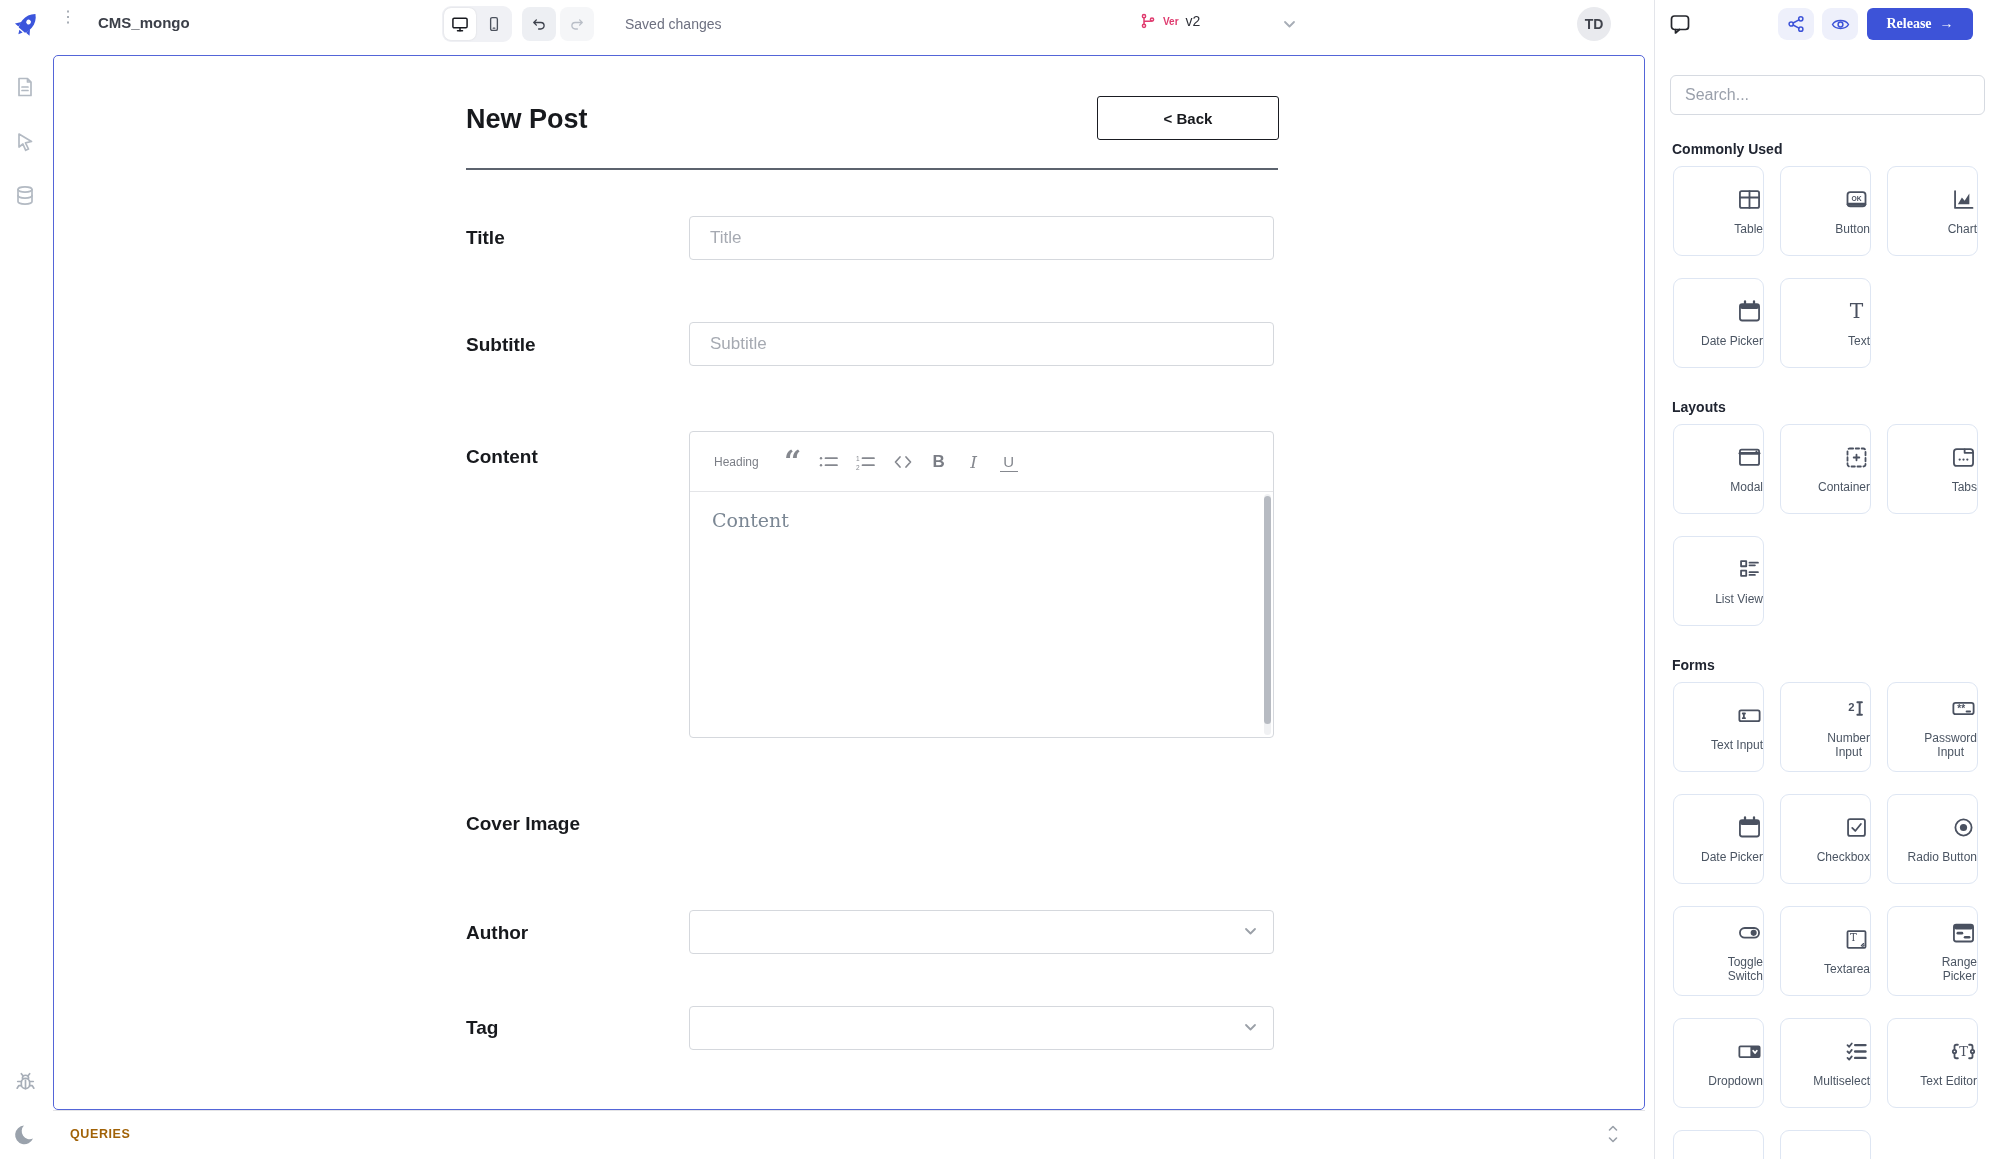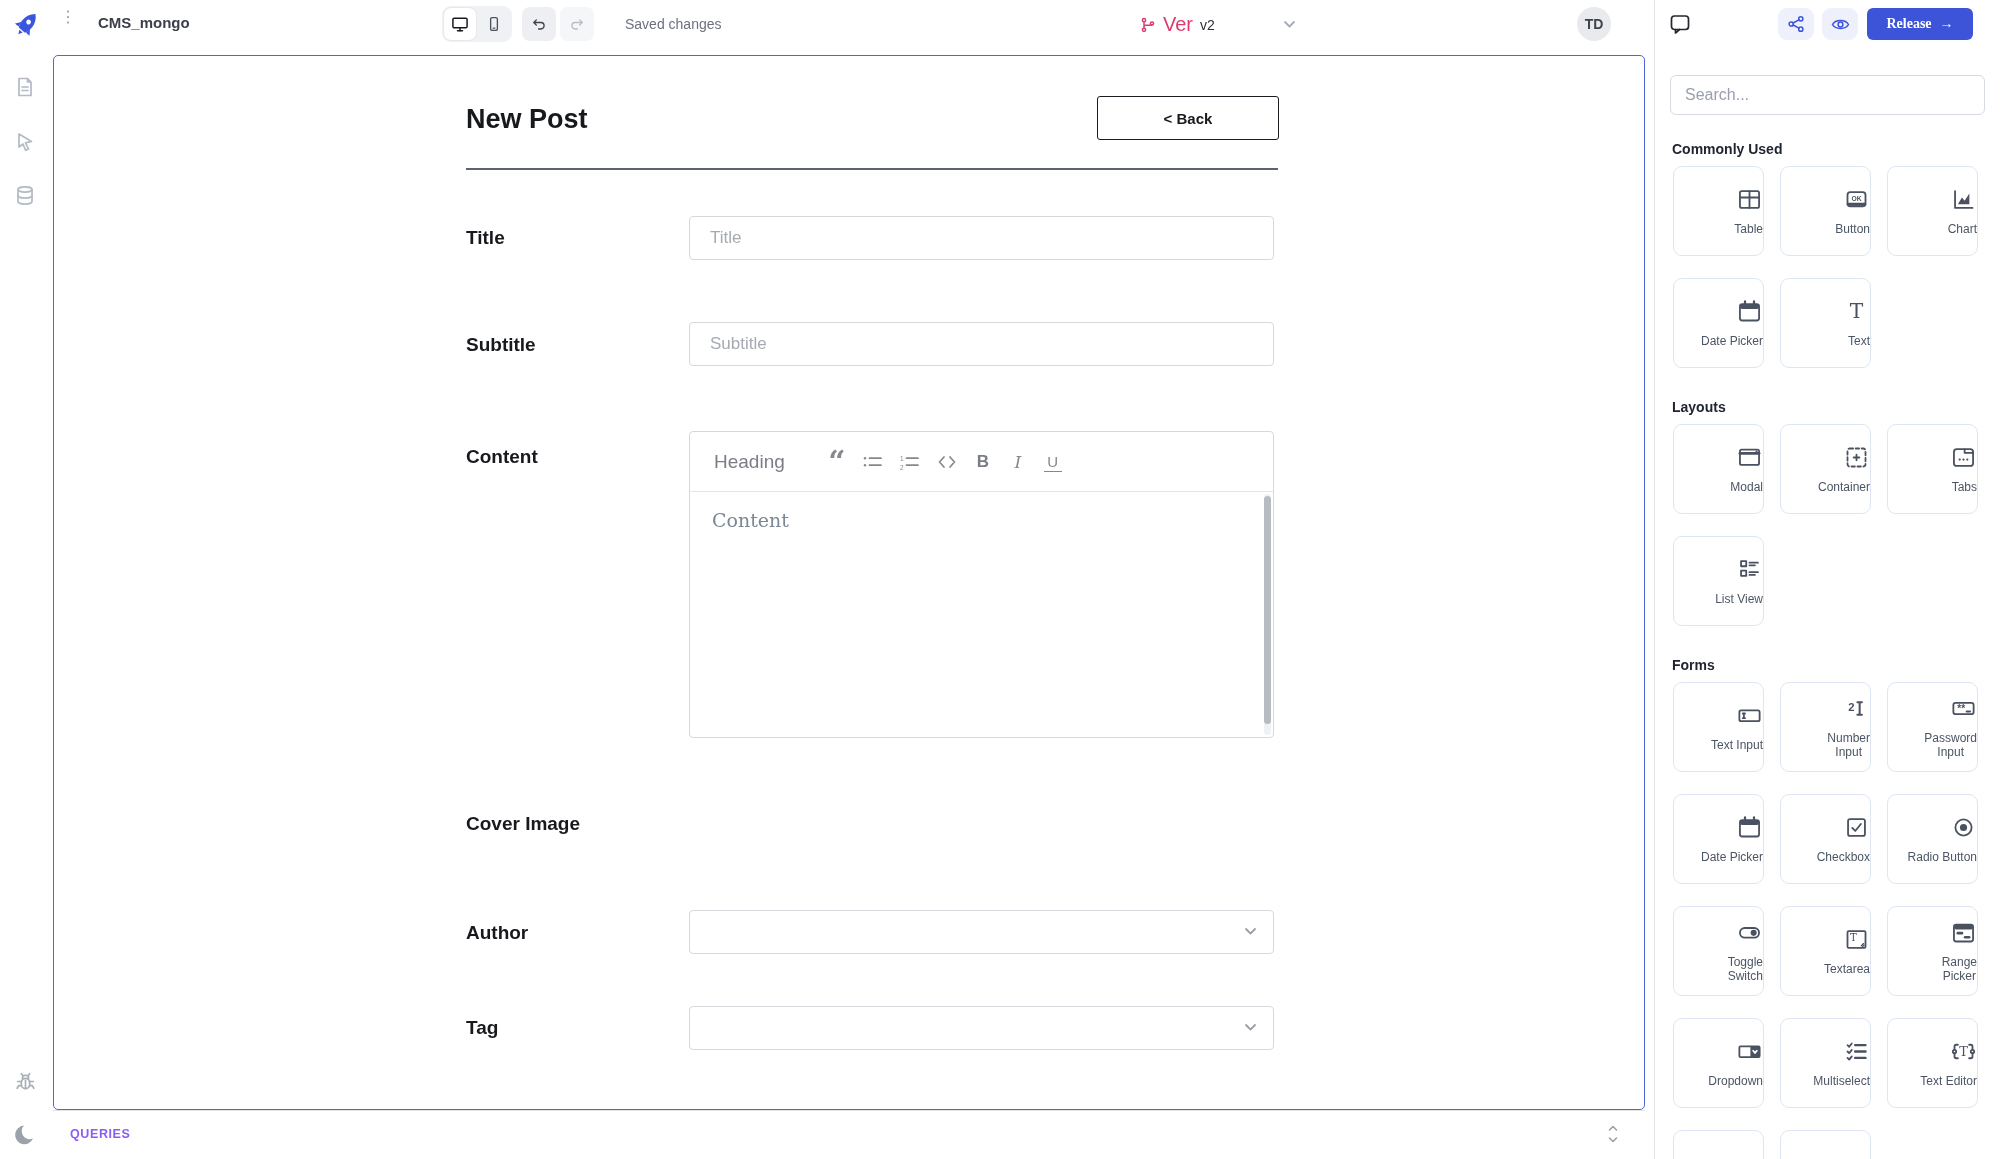--- a/index.html
+++ b/index.html
@@ -13,21 +13,21 @@
   #kebab { position:absolute; left:60px; top:13px; color:#989fa9; font-size:16px; line-height:7px; letter-spacing:0; width:10px; text-align:center; cursor:pointer; }
   #app-title { position:absolute; left:98px; top:14px; font-size:15px; font-weight:600; color:#3b3f48; }
   #device-toggle { position:absolute; left:442px; top:6px; width:70px; height:36px; background:#f0f1f5; border-radius:9px; display:flex; align-items:center; padding:2px; gap:2px; }
   .dev-btn { width:33px; height:32px; border-radius:7px; display:flex; align-items:center; justify-content:center; cursor:pointer; }
   .dev-btn.active { background:#fff; box-shadow:0 0 2px rgba(0,0,0,.12); }
   .histbtn { position:absolute; top:7px; width:34px; height:34px; border-radius:8px; display:flex; align-items:center; justify-content:center; cursor:pointer; }
   #undo-btn { left:522px; background:#edeff3; }
   #redo-btn { left:560px; background:#f5f6f8; }
   #saved-status { position:absolute; left:625px; top:16px; font-size:14px; color:#6d7080; }
   #version-ctl { position:absolute; left:1140px; top:13px; display:flex; align-items:center; gap:7px; cursor:pointer; }
-  #version-label { font-size:20px; font-weight:400; color:var(--pink); }
+  #version-label { font-size:10px; font-weight:700; color:var(--pink); }
   #version-value { font-size:14px; color:#2e3038; }
   #version-chevron { position:absolute; left:1283px; top:20px; }
   #avatar { position:absolute; left:1577px; top:7px; width:34px; height:34px; border-radius:50%; background:#e9eaee; display:flex; align-items:center; justify-content:center; font-size:14px; font-weight:600; color:#40434c; cursor:pointer; }
   #topbar-sep { position:absolute; left:1654px; top:0; width:1px; height:1159px; background:#e3e5ea; }
   #comment-btn { position:absolute; left:1668px; top:12px; cursor:pointer; }
   .pillbtn { position:absolute; top:8px; width:36px; height:32px; border-radius:9px; background:#eef0fb; display:flex; align-items:center; justify-content:center; cursor:pointer; }
   #share-btn { left:1778px; } #preview-btn { left:1822px; }
   #release-btn { position:absolute; left:1867px; top:8px; width:106px; height:32px; border-radius:6px; background:var(--accent); color:#fff; font-size:14px; font-weight:600; display:flex; align-items:center; justify-content:center; gap:8px; cursor:pointer; border:none;font-family:Liberation Serif, serif; }
 
   
@@ -41,34 +41,34 @@
   #hdr-divider { position:absolute; left:412px; top:112px; width:812px; height:2px; background:#5c636e; }
   .f-label { position:absolute; left:412px; font-size:19px; font-weight:700; color:#17191d; }
   .f-input { position:absolute; left:635px; width:585px; height:44px; border:1px solid #d5d8dd; border-radius:4px; background:#fff; font-size:17px; color:#30333a; padding:0 20px; font-family:"Liberation Sans",sans-serif; }
   .f-input::placeholder { color:#a6aab2; }
   .f-select { position:absolute; left:635px; width:585px; height:44px; border:1px solid #d5d8dd; border-radius:4px; background:#fff; cursor:pointer; }
   .f-select .chev { position:absolute; right:16px; top:16px; }
 
   
   #editor { position:absolute; left:635px; top:375px; width:585px; height:307px; border:1px solid #d5d8dd; border-radius:4px; background:#fff; }
   #editor-toolbar { height:60px; display:flex; align-items:center; padding-left:24px; gap:17px; border-bottom:1px solid #e4e5e8; color:#85888f; }
-  #tb-heading { font-size:19px; color:#7b7e86; margin-right:26px; cursor:pointer; }
+  #tb-heading { font-size:12px; color:#7b7e86; margin-right:8px; cursor:pointer; }
   .tb-ic { display:flex; align-items:center; justify-content:center; min-width:18px; height:20px; cursor:pointer; color:#85888f; }
   #quote-icon { font-family:"DejaVu Serif", serif; font-size:30px; line-height:10px; height:14px; overflow:visible; font-weight:700; }
   #bold-icon { font-size:17px; font-weight:700; color:#7a7d85; }
   #italic-icon { font-family:"DejaVu Serif", serif; font-style:italic; font-size:17px; }
   #underline-icon { font-size:15px; border-bottom:1.5px solid #85888f; line-height:17px; }
   #editor-body { position:relative; height:245px; }
   #editor-placeholder { position:absolute; left:22px; top:17px; font-family:"DejaVu Serif", serif; font-size:19px; color:#7b8794; }
   #editor-scroll { position:absolute; right:2px; top:2px; width:7px; height:241px; background:#f0f1f3; border-radius:4px; }
   #editor-thumb { position:absolute; right:0; top:2px; width:7px; height:228px; background:#b7bbc2; border-radius:4px; cursor:pointer; }
 
   
   #queries-bar { position:absolute; left:53px; top:1110px; width:1592px; height:49px; background:#fff; border-top:1px solid #e4e4e7; }
-  #queries-title { position:absolute; left:17px; top:16px; font-size:12.5px; font-weight:700; letter-spacing:.6px; color:#8b5cf6; }
+  #queries-title { position:absolute; left:17px; top:16px; font-size:12.5px; font-weight:700; letter-spacing:.6px; color:#a16207; }
   #queries-collapse { position:absolute; right:26px; top:12px; color:#9aa0a9; cursor:pointer; }
 
   
   #widget-panel { position:absolute; left:1655px; top:48px; width:345px; height:1111px; background:#fff; overflow:hidden; padding:27px 15px 0 15px; }
   #widget-search { width:315px; height:40px; border:1px solid #d6dae1; border-radius:6px; font-size:16px; padding:4px 14px; color:#30333a; font-family:"Liberation Sans",sans-serif; }
   #widget-search::placeholder { color:#9aa0ab; }
   .w-section-title { font-size:14px; font-weight:700; color:#202531; margin:26px 0 9px 2px; }
   .w-section-title.later { margin-top:31px; }
   .w-grid { display:grid; grid-template-columns:repeat(3, 91px); column-gap:16px; row-gap:22px; margin-left:3px; }
   .widget-card { width:91px; height:90px; border:1px solid #dee6f3; border-radius:9px; background:#fff; display:flex; flex-direction:column; align-items:flex-end; justify-content:center; gap:9px; cursor:grab; }

